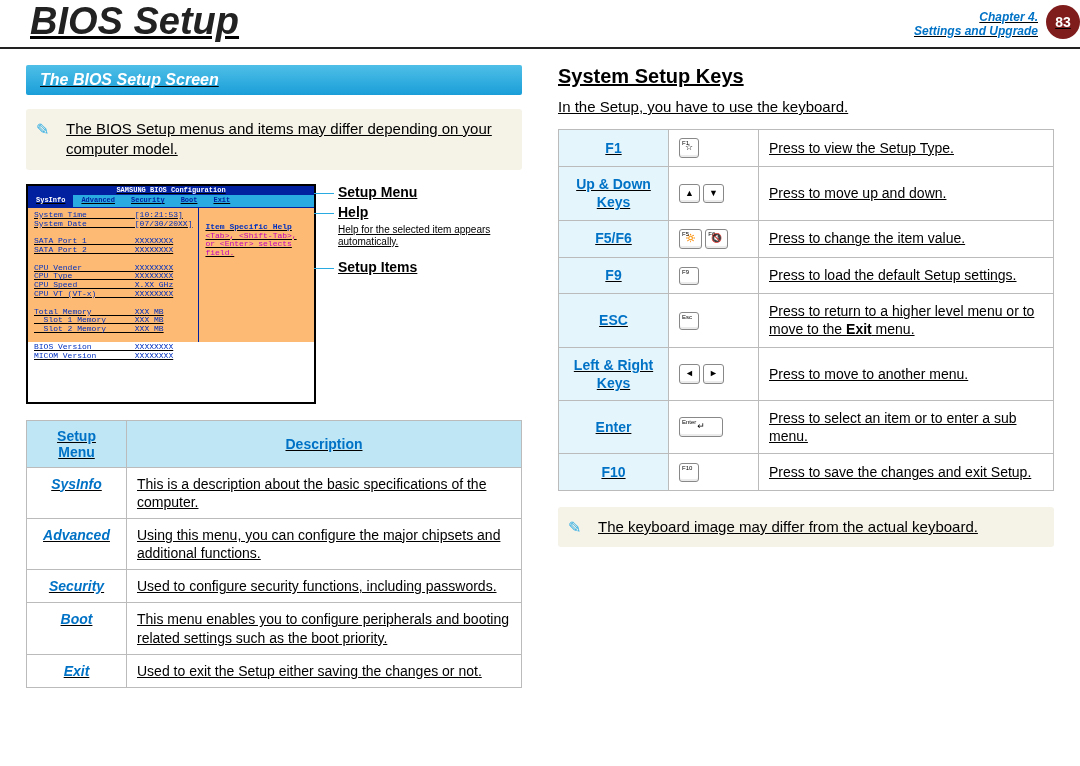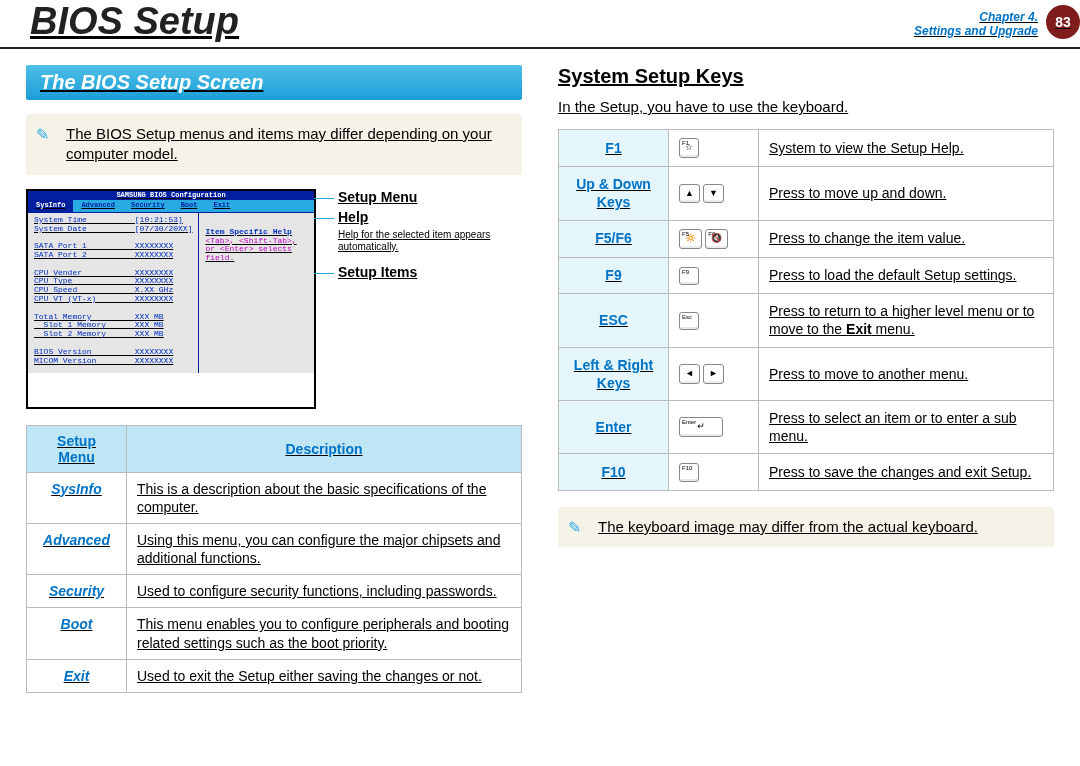--- a/index.html
+++ b/index.html
@@ -5,30 +5,30 @@
   * { margin: 0; padding: 0; box-sizing: border-box; }
   body { font-family: Arial, Helvetica, sans-serif; width: 1080px; height: 766px; background: #fff; overflow: hidden; }
   .page { width: 1080px; height: 766px; position: relative; text-decoration: underline; }
   .header { display: flex; align-items: center; justify-content: space-between; padding: 0 0 4px 30px; border-bottom: 2px solid #222; }
   .title { font-size: 38px; font-weight: bold; font-style: italic; color: #222; }
   .chapter-badge { display: flex; align-items: flex-end; }
   .chapter-text { text-align: right; font-size: 12px; font-weight: bold; font-style: italic; color: #0072c6; margin-right: 8px; line-height: 1.2; }
   .page-num { background: #7f1d1d; color: #fff; width: 34px; height: 34px; border-radius: 50%; display: flex; align-items: center; justify-content: center; font-weight: bold; font-size: 14px; }
   .columns { display: flex; padding: 16px 26px 0 26px; gap: 36px; }
   .col { flex: 1; min-width: 0; }
-  .section-bar { background: linear-gradient(#4fbfe7,#1a9ed8); color: #fff; font-weight: bold; font-style: italic; font-size: 20px; padding: 6px 14px; border-radius: 2px; margin-bottom: 14px; }
+  .section-bar { background: linear-gradient(#4fbfe7,#1a9ed8); color: #fff; font-weight: bold; font-style: italic; font-size: 16px; padding: 6px 14px; border-radius: 2px; margin-bottom: 14px; }
   .note-box { background: #f5f2e8; border-radius: 3px; padding: 10px 14px 10px 40px; position: relative; font-size: 15px; line-height: 1.35; margin-bottom: 14px; }
   .note-box .pencil { position: absolute; left: 10px; top: 10px; color: #29abe2; font-size: 16px; }
   .bios-area { display: flex; gap: 8px; margin-bottom: 16px; }
   .bios-shot { border: 2px solid #000; width: 290px; height: 220px; background: #fff; position: relative; font-family: "Courier New", monospace; font-size: 8px; line-height: 1.1; }
   .bios-titlebar { background: #0020a0; color: #fff; text-align: center; font-size: 7px; font-weight: bold; padding: 1px 0; }
   .bios-menu { background: #29abe2; display: flex; font-size: 7px; font-weight: bold; color: #0020a0; border-bottom: 1px solid #0020a0; }
   .bios-menu span { padding: 2px 8px; }
   .bios-menu .sel { background: #0020a0; color: #fff; }
-  .bios-body { display: flex; height: 160px; background: #e5e5e5; }
+  .bios-body { display: flex; height: 134px; background: #fdba74; }
   .bios-left { flex: 1.35; padding: 3px 6px; color: #0030c0; white-space: pre; }
   .bios-right { flex: 1; border-left: 1px solid #0020a0; padding: 15px 6px; color: #c000c0; }
   .bios-right .hdr { color: #0030c0; font-weight: bold; }
   .bios-labels { flex: 1; font-size: 14px; }
   .bios-labels .lbl { font-weight: bold; margin-bottom: 4px; position: relative; padding-left: 14px; }
   .bios-labels .lbl::before { content:""; position:absolute; left:-10px; top:9px; width:20px; height:1px; background:#29abe2; }
   .bios-labels .desc { font-size: 10px; margin-bottom: 10px; padding-left: 14px; line-height: 1.25; }
   table.menu-table { width: 100%; border-collapse: collapse; font-size: 14px; }
   table.menu-table th { background: #bfe6f5; color: #0072c6; font-weight: bold; padding: 7px 10px; border: 1px solid #bbb; text-align: center; }
   table.menu-table td { border: 1px solid #bbb; padding: 7px 10px; vertical-align: top; line-height: 1.3; }
@@ -147,21 +147,21 @@
 
     <div class="col">
       <div class="sys-title">System Setup Keys</div>
       <div class="intro">In the Setup, you have to use the keyboard.</div>
 
       <table class="keys-table">
         <tbody id="keys-tbody">
             <tr>
               <td class="kname">F1</td>
               <td class="kicon"><span class="key tall"><span class="sup">F1</span><span class="ic">☆</span></span></td>
-              <td>System to view the Setup Help.</td>
+              <td>Press to view the Setup Type.</td>
             </tr>
             <tr>
               <td class="kname">Up &amp; Down Keys</td>
               <td class="kicon"><span class="key tall"><span class="ic">▲</span></span><span class="key tall"><span class="ic">▼</span></span></td>
               <td>Press to move up and down.</td>
             </tr>
             <tr>
               <td class="kname">F5/F6</td>
               <td class="kicon"><span class="key tall"><span class="sup">F5</span><span class="ic">🔅</span></span><span class="key tall"><span class="sup">F6</span><span class="ic">🔇</span></span></td>
               <td>Press to change the item value.</td>

